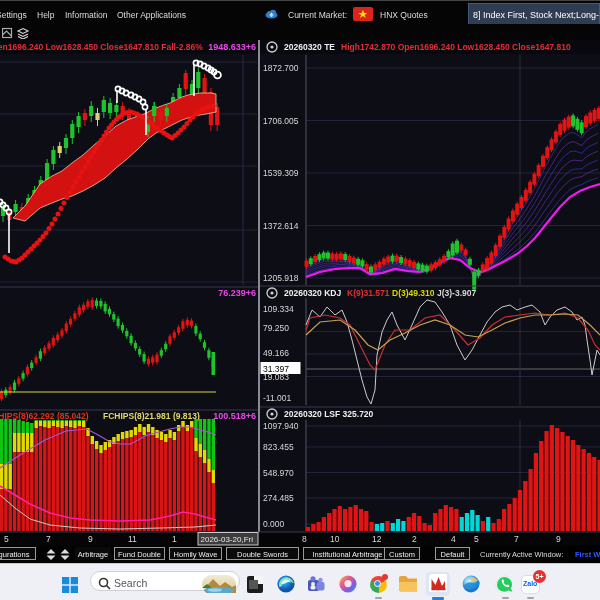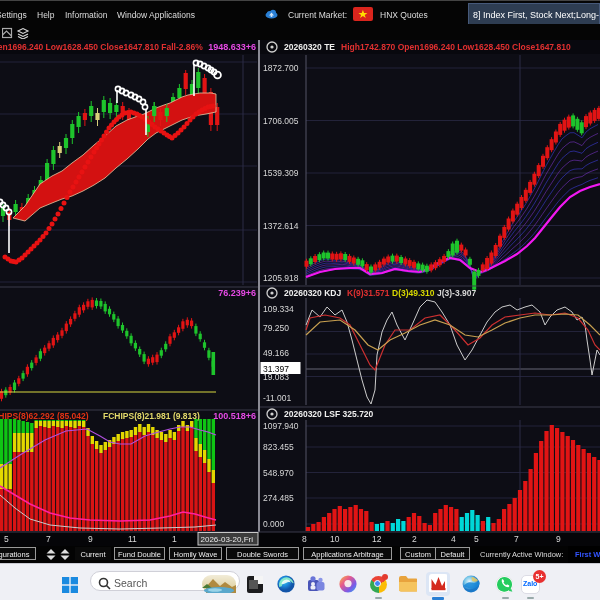--- a/index.html
+++ b/index.html
@@ -12,21 +12,21 @@
 #tabbar{position:absolute;top:546px;left:0;width:568px;height:17px;background:#030303;color:#eee;font-size:7.5px}
 .tab{position:absolute;top:1px;height:13px;border:1px solid #999;background:#0a0a0a;color:#eee;text-align:center;line-height:13px;white-space:nowrap}
 #taskbar{position:absolute;top:563px;left:0;width:600px;height:37px;background:#eff0f5;border-top:1px solid #c9cad2}
 .ticon{position:absolute;top:6px;width:18px;height:18px}
 </style></head><body>
 <div id="root">
 <div id="menubar">
  <span class="mi" style="left:-4px">Settings</span>
  <span class="mi" style="left:37px">Help</span>
  <span class="mi" style="left:65px">Information</span>
- <span class="mi" style="left:117px">Window Applications</span>
+ <span class="mi" style="left:117px">Other Applications</span>
  <svg class="abs" style="left:265px;top:8px" width="13" height="10">
         <ellipse cx="6.5" cy="6" rx="6" ry="3.6" fill="#2a7fd4"></ellipse>
         <circle cx="4.5" cy="4.5" r="2.6" fill="#2a7fd4"></circle>
         <circle cx="8" cy="3.8" r="3" fill="#2a7fd4"></circle>
         <path d="M4 6.5 L6.5 3.5 L9 6.5 Z M5.7 5 h1.6 v3 h-1.6 Z" fill="#cfe4f7"></path>
       </svg>
  <span class="mi" style="left:288px">Current Market:</span>
  <svg class="abs" style="left:353px;top:6px" width="20" height="14">
         <rect x="0" y="0" width="20" height="14" rx="2" fill="#da251d"></rect>
         <path d="M10 2.5 L11.3 6.1 L15 6.1 L12 8.3 L13.2 11.8 L10 9.6 L6.8 11.8 L8 8.3 L5 6.1 L8.7 6.1 Z" fill="#ffdf00" transform="scale(0.9) translate(1,0.5)"></path>
@@ -742,26 +742,26 @@
       <text x="474" y="502" font-size="8.5" fill="#d8d8d8">5</text>
       <text x="514" y="502" font-size="8.5" fill="#d8d8d8">7</text>
       <text x="556" y="502" font-size="8.5" fill="#d8d8d8">9</text>
     </svg>
 <div id="tabbar">
  <div class="tab" style="left:-8px;width:44px">gurations</div>
  <svg class="abs" style="left:46px;top:3px" width="26" height="11" fill="#ddd">
         <path d="M5 0 l4.5 4.5 h-9 Z M5 11 l4.5-4.5 h-9 Z"></path>
         <path d="M19 0 l4.5 4.5 h-9 Z M19 11 l4.5-4.5 h-9 Z"></path>
       </svg>
- <div class="tab" style="left:75px;width:36px;border:none;line-height:15px">Current</div>
+ <div class="tab" style="left:75px;width:36px;border:none;line-height:15px">Arbitrage</div>
  <div class="tab" style="left:114px;width:51px">Fund Double</div>
  <div class="tab" style="left:169px;width:53px">Homily Wave</div>
  <div class="tab" style="left:226px;width:73px">Double Swords</div>
- <div class="tab" style="left:303px;width:89px">Applications Arbitrage</div>
- <div class="tab" style="left:400px;width:36px">Custom</div>
+ <div class="tab" style="left:303px;width:89px">Institutional Arbitrage</div>
+ <div class="tab" style="left:384px;width:36px">Custom</div>
  <div class="tab" style="left:435px;width:35px">Default</div>
  <span class="abs" style="left:480px;top:4px;color:#ddd;white-space:nowrap">Currently Active Window:</span>
  <span class="abs" style="left:575px;top:4px;color:#3355ff;font-weight:bold;white-space:nowrap">First Window</span>
 </div>
 <div id="taskbar">
  <svg class="abs" style="left:62px;top:13px" width="16" height="16">
         <rect x="0" y="0" width="7.3" height="7.3" fill="#1a8ae0"></rect>
         <rect x="8.7" y="0" width="7.3" height="7.3" fill="#1a8ae0"></rect>
         <rect x="0" y="8.7" width="7.3" height="7.3" fill="#1a8ae0"></rect>
         <rect x="8.7" y="8.7" width="7.3" height="7.3" fill="#1a8ae0"></rect>

